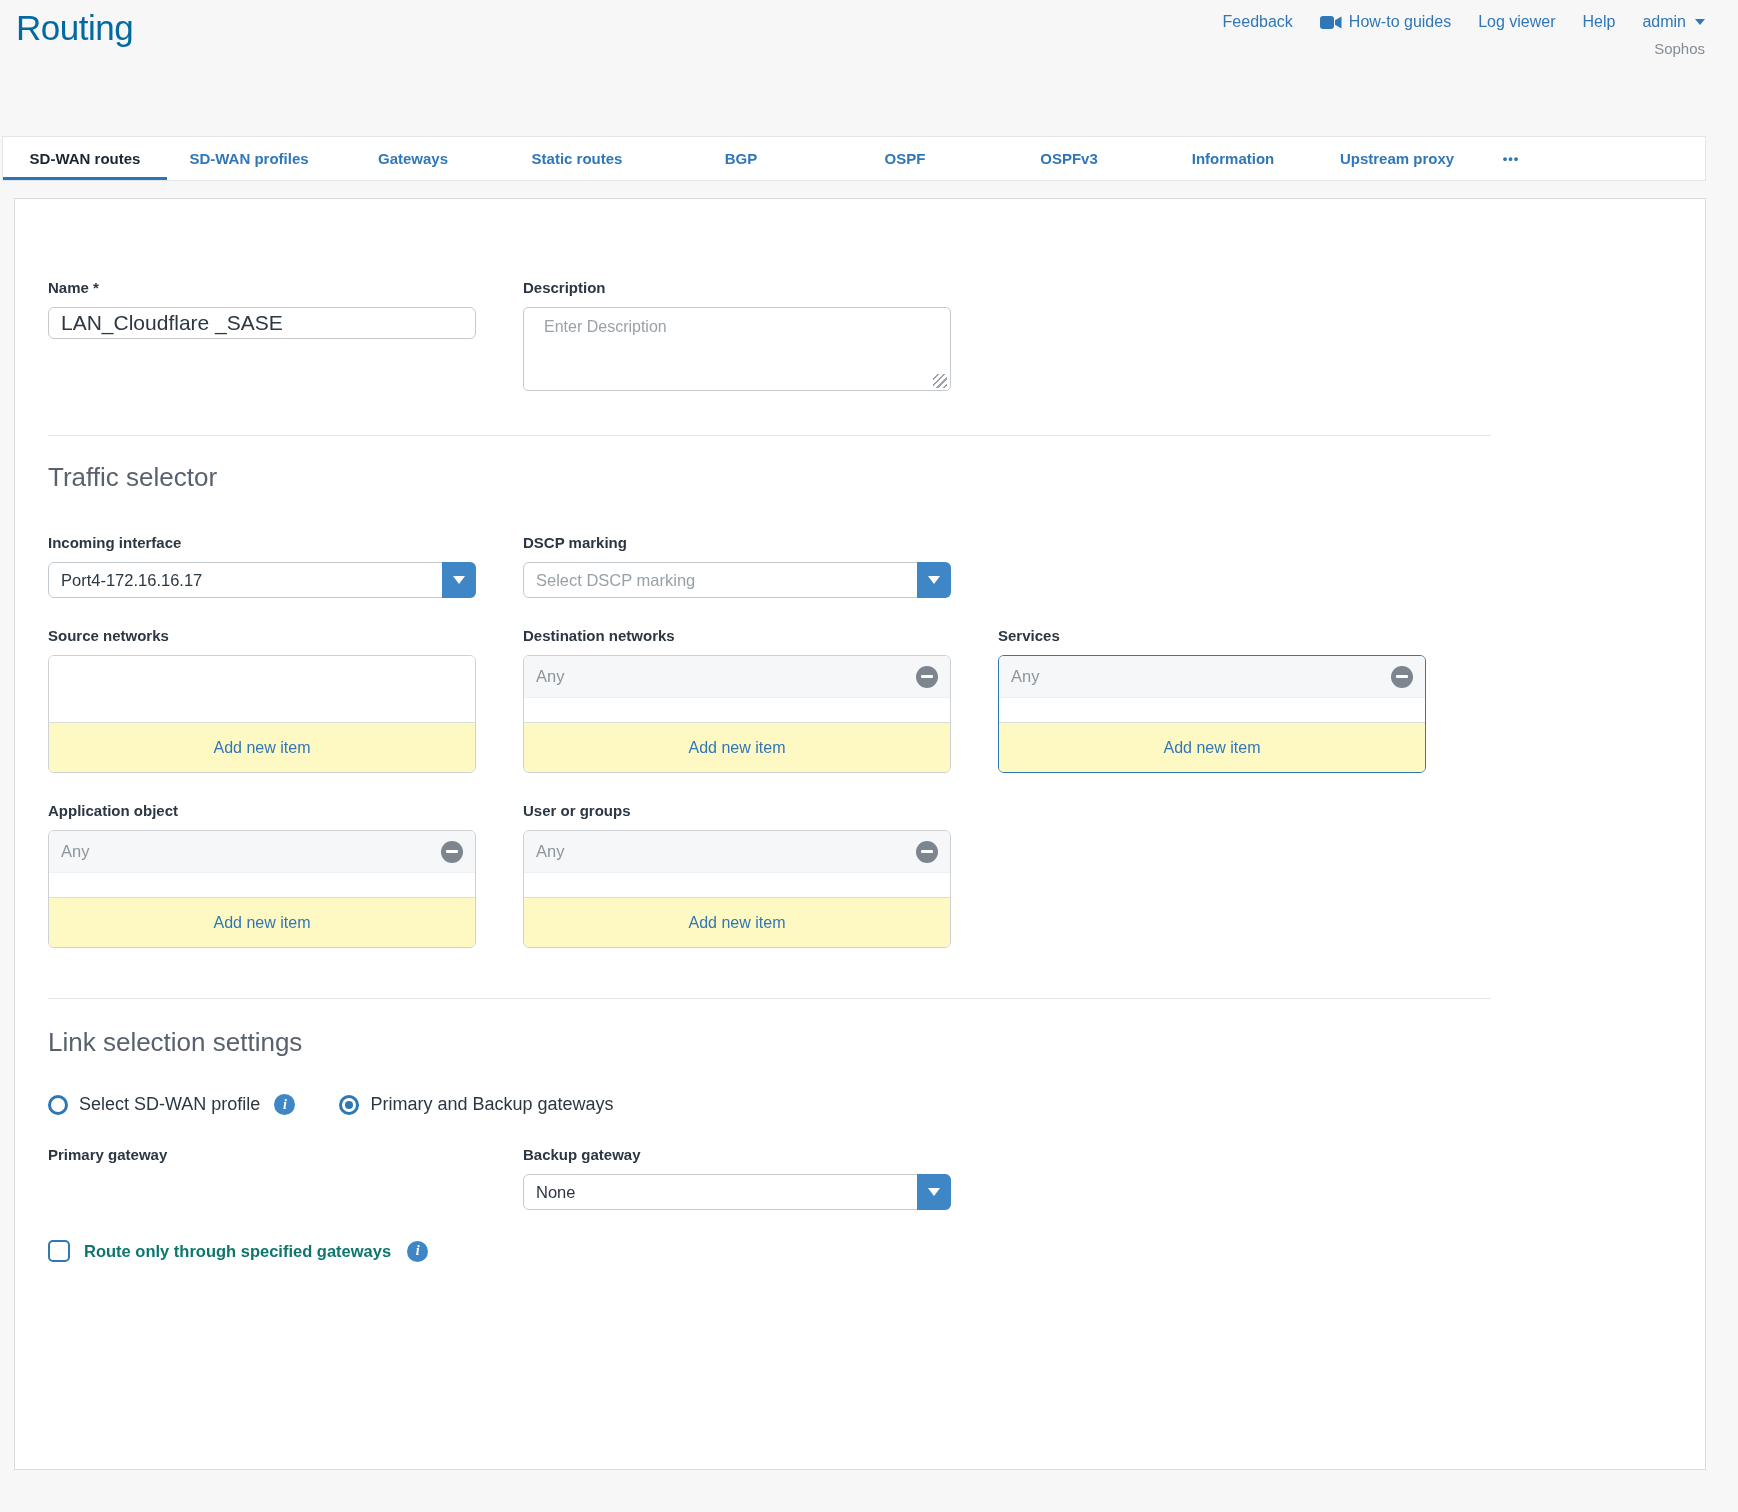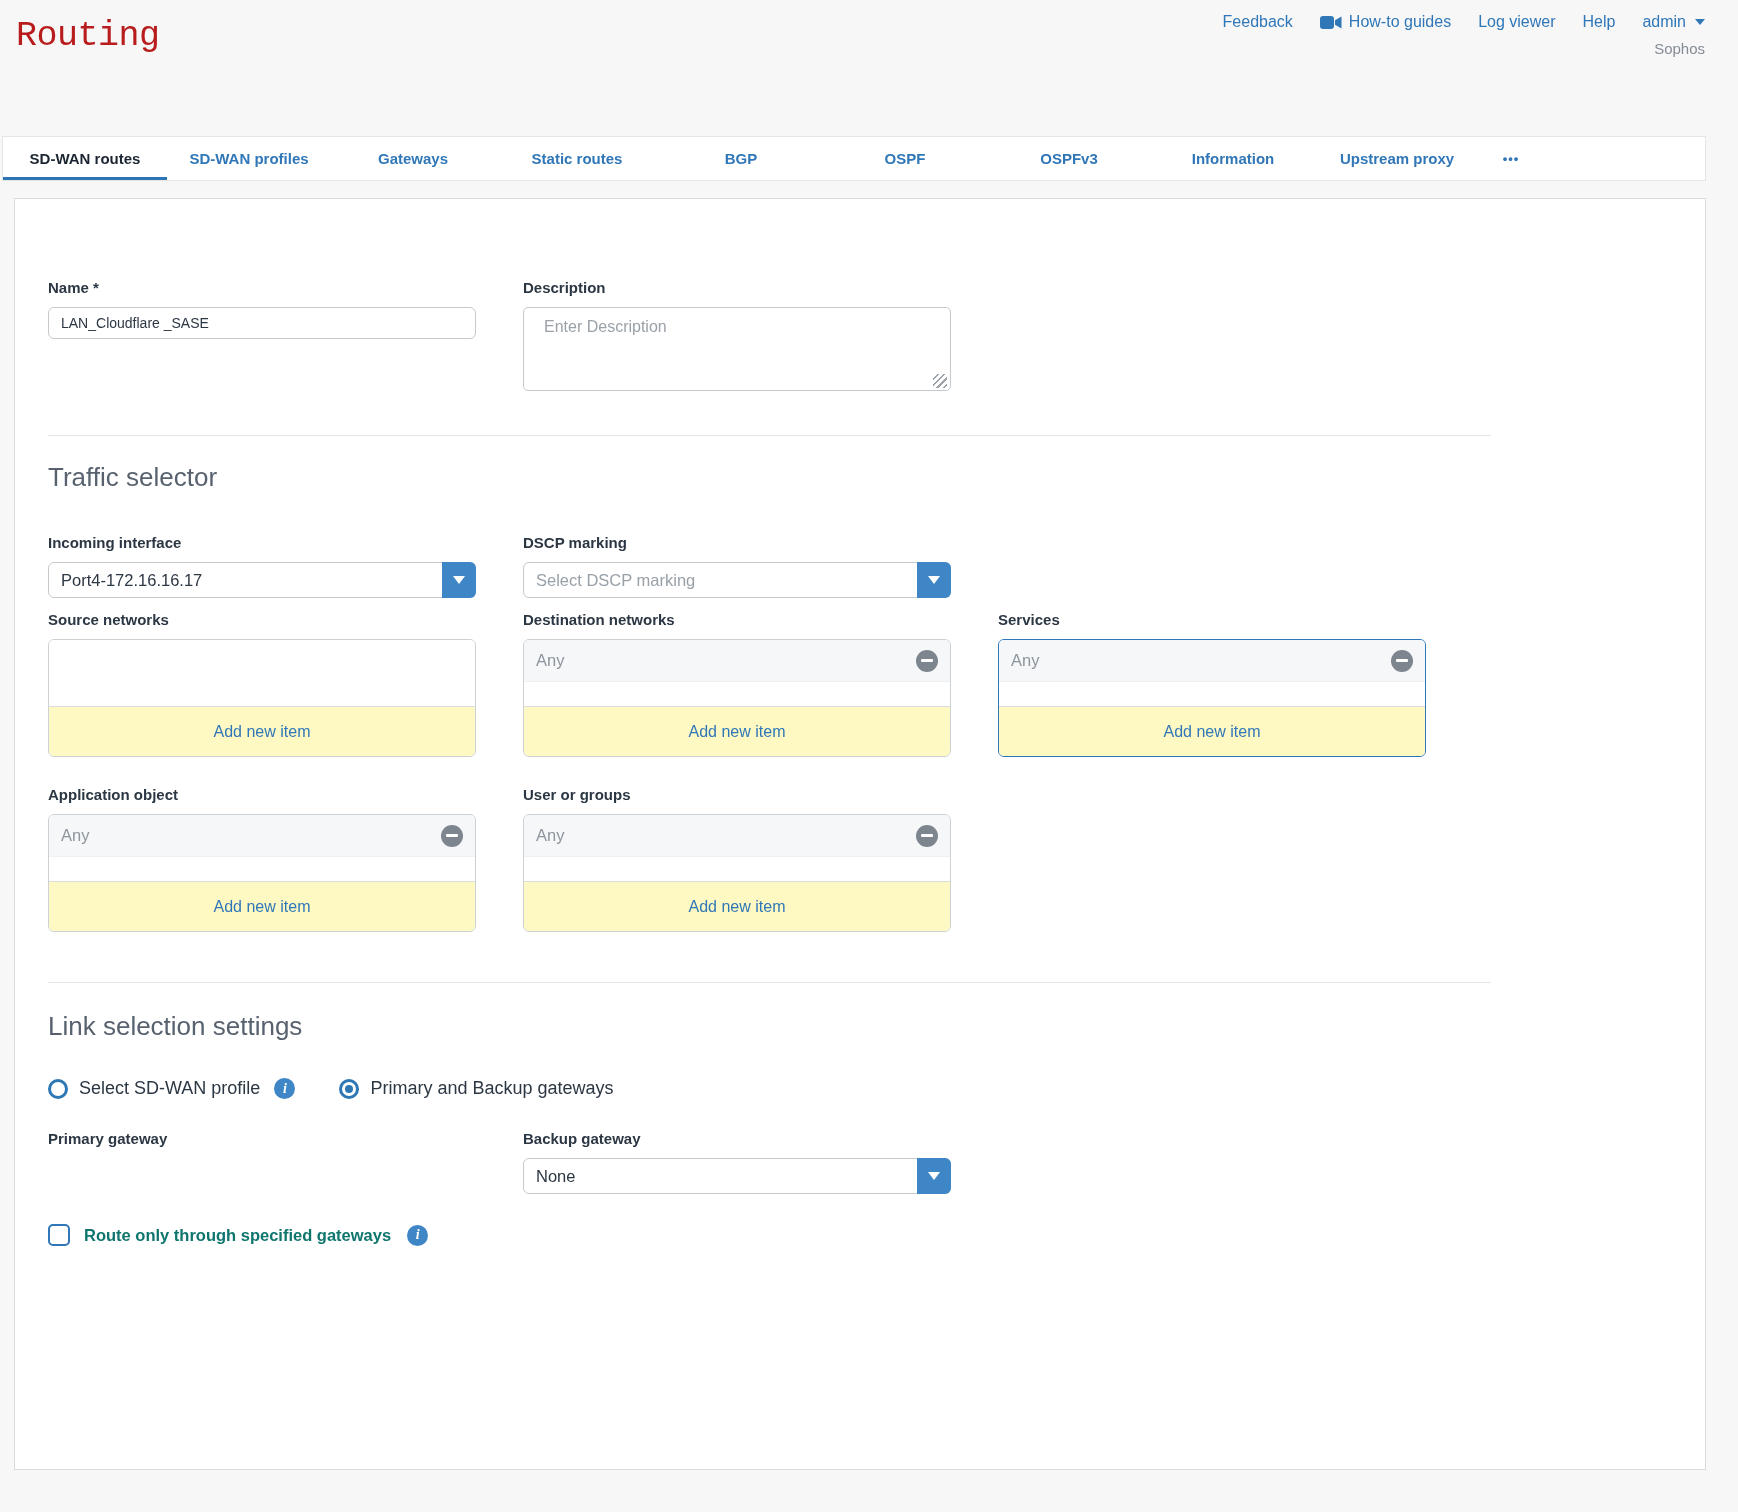--- a/index.html
+++ b/index.html
@@ -8,22 +8,22 @@
     position:relative;
     width:1738px; height:1512px;
     background:#f7f7f8;
     font-family:"Liberation Sans", sans-serif;
     color:#2c3744;
     overflow:hidden;
   }
   
   .header { position:relative; height:136px; }
   .page-title {
-    position:absolute; left:16px; top:16px;
-    font-size:35px; font-weight:400; color:#b91c1c; letter-spacing:-0.5px;font-family:Liberation Mono, monospace;
+    position:absolute; left:16px; top:8px;
+    font-size:35px; font-weight:400; color:#0369a1; letter-spacing:-0.5px;
   }
   .top-nav {
     position:absolute; top:13px; right:33px;
     display:flex; align-items:center; gap:27px;
     font-size:16px; color:#3077b8; white-space:nowrap;
   }
   .top-nav .nav-item { display:flex; align-items:center; gap:7px; cursor:pointer; }
   .caret-down {
     width:0; height:0; margin-left:2px;
     border-left:5px solid transparent; border-right:5px solid transparent;
@@ -51,21 +51,21 @@
     position:absolute; top:198px; left:14px; width:1692px; height:1272px;
     background:#ffffff; border:1px solid #d9dcdf;
     padding:80px 214px 0 33px;
   }
   .grid-row { display:flex; gap:47px; }
   .col { width:428px; flex:none; }
   .field-label { font-size:15px; font-weight:700; color:#2c3744; margin-bottom:11px; }
   .req { font-weight:700; }
   .text-input {
     width:428px; height:32px; border:1px solid #c5cacf; border-radius:6px;
-    padding:0 12px; font-size:14px; color:#2c3744;
+    padding:0 12px; font-size:21px; color:#2c3744;
     font-family:"Liberation Sans", sans-serif; outline:none; background:#fff;
   }
   .textarea-wrap { position:relative; width:428px; }
   textarea.desc {
     width:428px; height:84px; border:1px solid #c5cacf; border-radius:5px;
     padding:10px 20px; font-size:16px; color:#2c3744; resize:none;
     font-family:"Liberation Sans", sans-serif; outline:none; background:#fff;
   }
   textarea.desc::placeholder { color:#9aa1a9; }
   .resize-handle {
@@ -225,21 +225,21 @@
         <div class="field-label">DSCP marking</div>
         <div class="dropdown">
           <span class="dd-text placeholder">Select DSCP marking</span>
           <span class="dd-btn">
               <span class="dd-caret"></span>
             </span>
         </div>
       </div>
     </div>
 
-    <div class="grid-row" style="margin-top:13px;">
+    <div class="grid-row" style="margin-top:29px;">
       <div class="col">
         <div class="field-label">Source networks</div>
         <div class="token-box">
           <div class="token-spacer"></div>
           <div class="token-add">Add new item</div>
         </div>
       </div>
       <div class="col">
         <div class="field-label">Destination networks</div>
         <div class="token-box">

